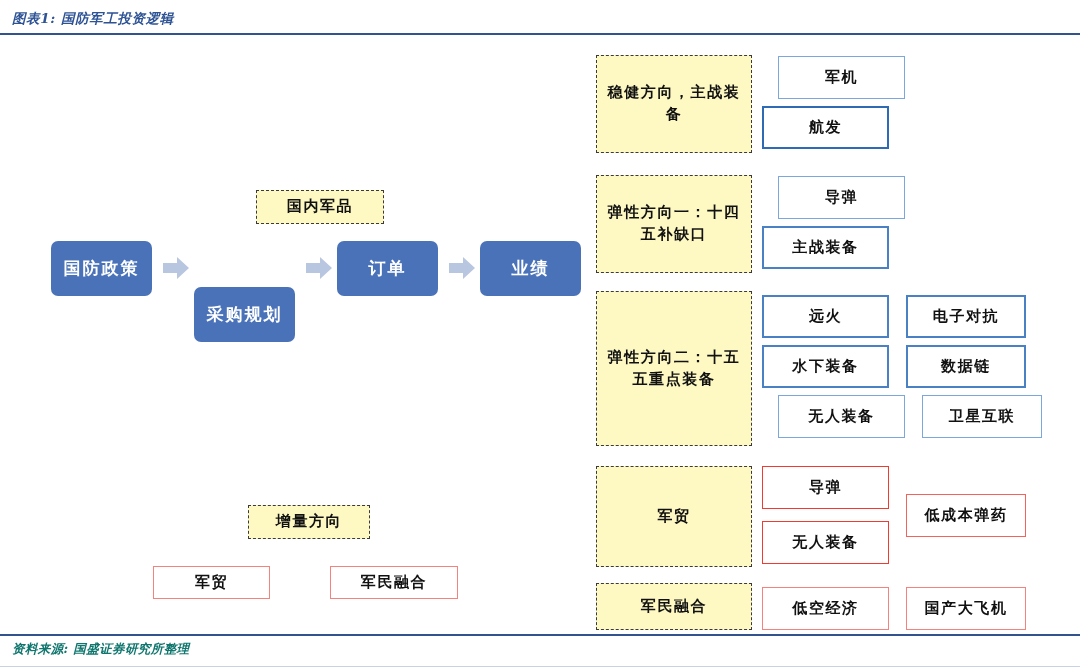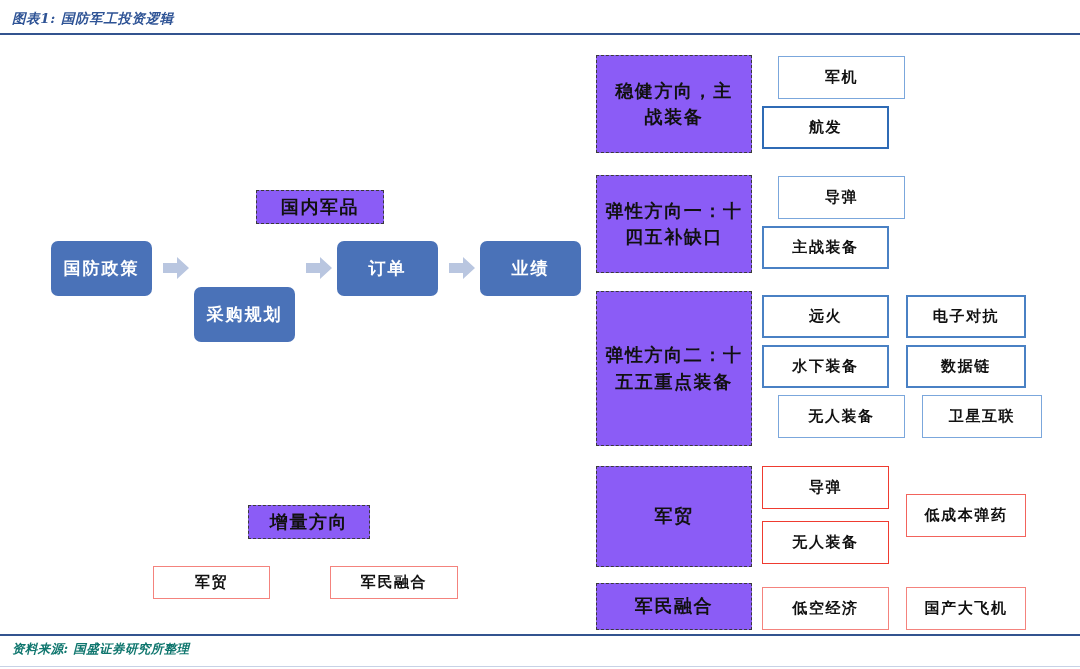--- a/index.html
+++ b/index.html
@@ -89,24 +89,24 @@
   }
   .flow-arrow {
     position: absolute;
     width: 26px;
     height: 22px;
   }
 
   
   .dashed-box {
     border: 1.6px dashed #3A3A3A;
-    background: #8b5cf6;
+    background: #fef9c3;
     color: #111111;
     font-weight: bold;
-    font-size: 18px;
+    font-size: 15px;
     letter-spacing: 1.6px;
     line-height: 1.45;
     font-family: "DejaVu Serif", "Liberation Serif", serif;
   }
 
   
   .leaf-box {
     background: #ffffff;
     color: #111111;
     font-weight: bold;

